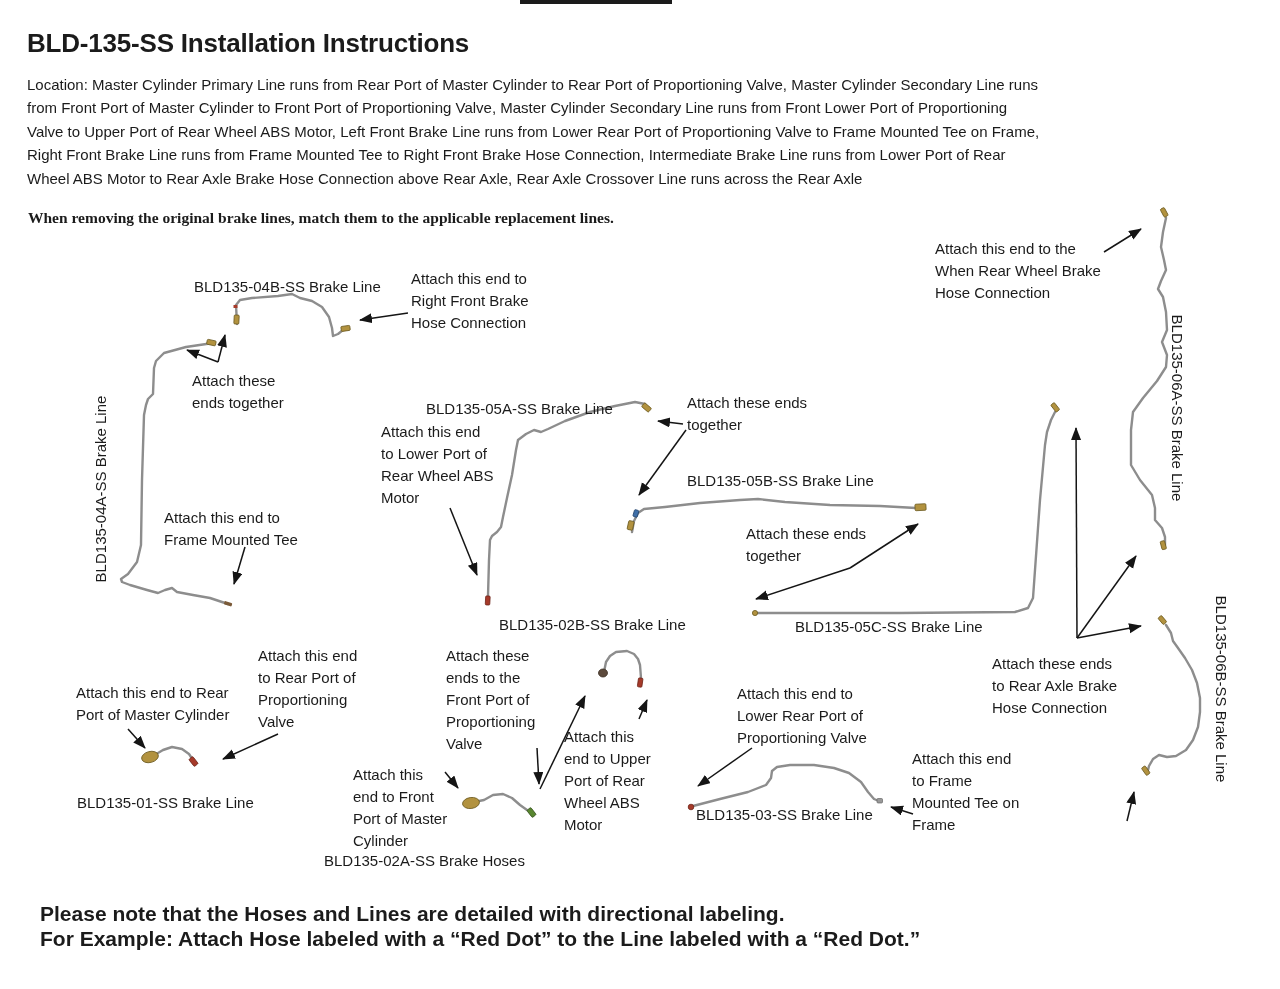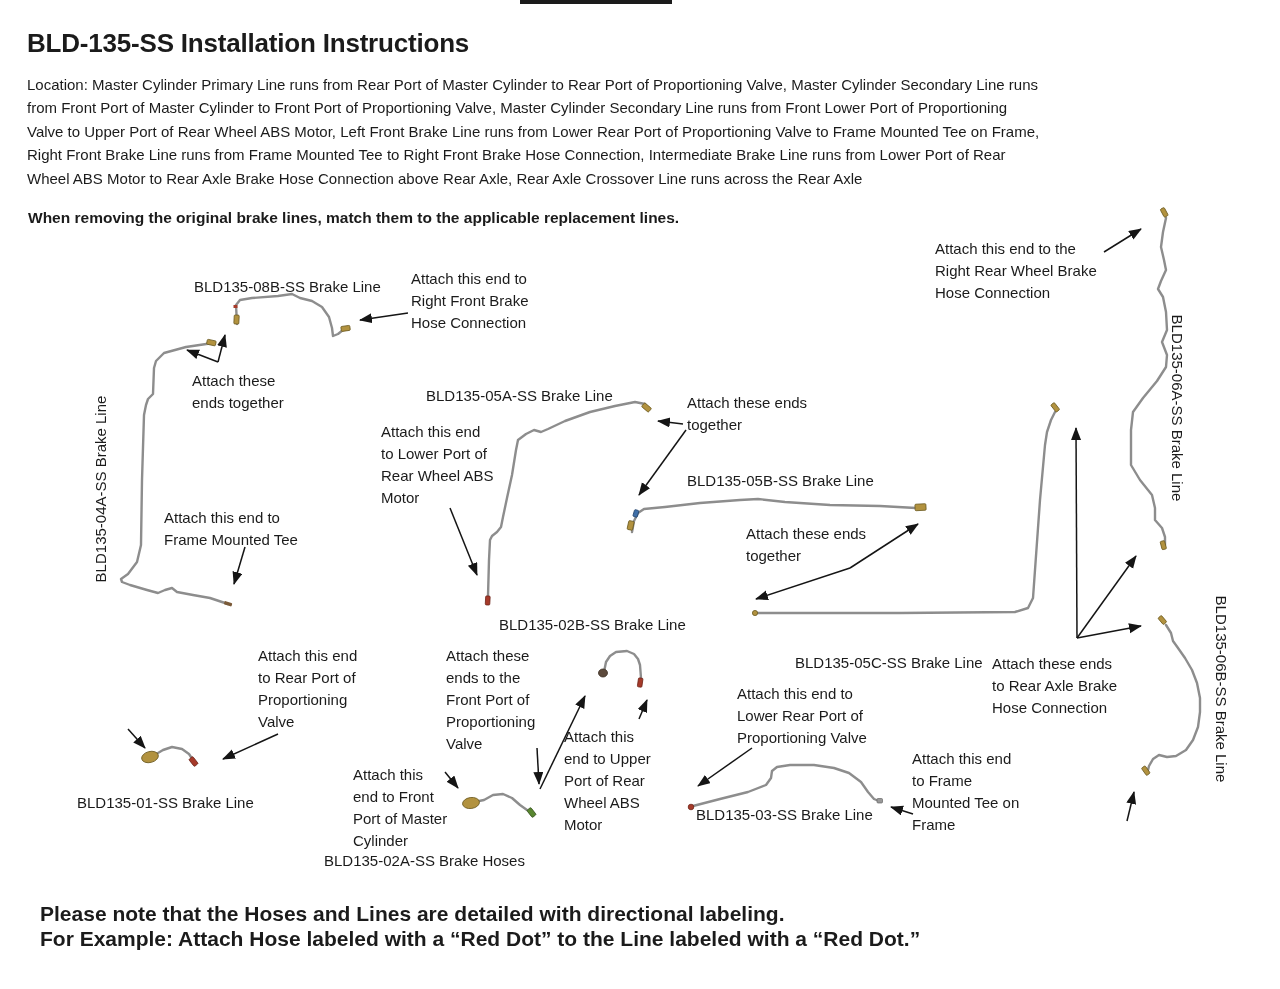--- a/index.html
+++ b/index.html
@@ -2,21 +2,21 @@
 <html><head>
 <meta charset="utf-8">
 <style>
   html,body{margin:0;padding:0;background:#fff;}
   .page{position:relative;width:1280px;height:985px;background:#ffffff;overflow:hidden;
         font-family:"Liberation Sans",sans-serif;color:#1b1b1b;}
   .topbar{position:absolute;left:520px;top:0;width:152px;height:4px;background:#1b1b1b;}
   .title{position:absolute;left:27px;top:28px;font-size:26px;font-weight:bold;letter-spacing:-0.2px;}
   .location{position:absolute;left:27px;top:66px;width:1245px;font-size:15px;line-height:23.4px;
             font-weight:normal;white-space:pre-line;margin-top:7px;}
-  .removal{position:absolute;left:28px;top:209px;font-size:15.5px;font-weight:bold;}
+  .removal{position:absolute;left:28px;top:209px;font-size:15.5px;font-weight:bold;font-family:Liberation Serif, serif;}
   .footer{position:absolute;left:40px;top:901px;font-size:21px;line-height:25px;font-weight:bold;white-space:pre-line;}
   .lbl{position:absolute;font-size:15px;line-height:22px;white-space:pre-line;}
   .vert{width:220px;text-align:center;}
   .rotccw{transform:rotate(-90deg);transform-origin:center;}
   .rotcw{transform:rotate(90deg);transform-origin:center;}
   svg.diagram{position:absolute;left:0;top:0;}
   .tube{fill:none;stroke:#8d8d8d;stroke-width:2.4;stroke-linejoin:round;stroke-linecap:round;}
   .arrow{fill:none;stroke:#151515;stroke-width:1.5;}
   .fit{stroke:#6b5a20;stroke-width:0.8;}
 </style>
@@ -104,71 +104,73 @@
       <path class="arrow" marker-end="url(#ah)" d="M 752 748 L 698 786"></path>
       <path class="arrow" marker-end="url(#ah)" d="M 913 814 L 891 807"></path>
       <path class="arrow" marker-end="url(#ah)" d="M 1077 638 L 1076 428"></path>
       <path class="arrow" marker-end="url(#ah)" d="M 1077 638 L 1136 556"></path>
       <path class="arrow" marker-end="url(#ah)" d="M 1077 638 L 1141 626"></path>
       <path class="arrow" marker-end="url(#ah)" d="M 1104 252 L 1141 229"></path>
       <path class="arrow" marker-end="url(#ah)" d="M 1127 821 L 1134 792"></path>
     </g>
   </svg>
 
-  <div class="lbl" style="left:194px;top:276px">BLD135-08B-SS Brake Line</div>
+  <div class="lbl" style="left:194px;top:276px">BLD135-04B-SS Brake Line</div>
   <div class="lbl" style="left:411px;top:268px">Attach this end to
 Right Front Brake
 Hose Connection</div>
   <div class="lbl" style="left:192px;top:370px">Attach these
 ends together</div>
   <div class="lbl vert rotccw" style="left:-9px;top:478px">BLD135-04A-SS Brake Line</div>
   <div class="lbl" style="left:164px;top:507px">Attach this end to
 Frame Mounted Tee</div>
+  <div class="lbl" style="left:76px;top:682px">Attach this end to Rear
+Port of Master Cylinder</div>
   <div class="lbl" style="left:77px;top:792px">BLD135-01-SS Brake Line</div>
   <div class="lbl" style="left:258px;top:645px">Attach this end
 to Rear Port of
 Proportioning
 Valve</div>
   <div class="lbl" style="left:353px;top:764px">Attach this
 end to Front
 Port of Master
 Cylinder</div>
   <div class="lbl" style="left:324px;top:850px">BLD135-02A-SS Brake Hoses</div>
   <div class="lbl" style="left:446px;top:645px">Attach these
 ends to the
 Front Port of
 Proportioning
 Valve</div>
   <div class="lbl" style="left:564px;top:726px">Attach this
 end to Upper
 Port of Rear
 Wheel ABS
 Motor</div>
-  <div class="lbl" style="left:426px;top:385px">BLD135-05A-SS Brake Line</div>
+  <div class="lbl" style="left:426px;top:398px">BLD135-05A-SS Brake Line</div>
   <div class="lbl" style="left:381px;top:421px">Attach this end
 to Lower Port of
 Rear Wheel ABS
 Motor</div>
   <div class="lbl" style="left:687px;top:392px">Attach these ends
 together</div>
   <div class="lbl" style="left:687px;top:470px">BLD135-05B-SS Brake Line</div>
   <div class="lbl" style="left:746px;top:523px">Attach these ends
 together</div>
   <div class="lbl" style="left:499px;top:614px">BLD135-02B-SS Brake Line</div>
-  <div class="lbl" style="left:795px;top:652px">BLD135-05C-SS Brake Line</div>
+  <div class="lbl" style="left:795px;top:616px">BLD135-05C-SS Brake Line</div>
   <div class="lbl" style="left:737px;top:683px">Attach this end to
 Lower Rear Port of
 Proportioning Valve</div>
   <div class="lbl" style="left:696px;top:804px">BLD135-03-SS Brake Line</div>
   <div class="lbl" style="left:912px;top:748px">Attach this end
 to Frame
 Mounted Tee on
 Frame</div>
   <div class="lbl" style="left:992px;top:653px">Attach these ends
 to Rear Axle Brake
 Hose Connection</div>
   <div class="lbl" style="left:935px;top:238px">Attach this end to the
-Right Rear Wheel Brake
+When Rear Wheel Brake
 Hose Connection</div>
   <div class="lbl vert rotcw" style="left:1067px;top:397px">BLD135-06A-SS Brake Line</div>
   <div class="lbl vert rotcw" style="left:1111px;top:678px">BLD135-06B-SS Brake Line</div>
 
 </div>
 
 </body></html>

